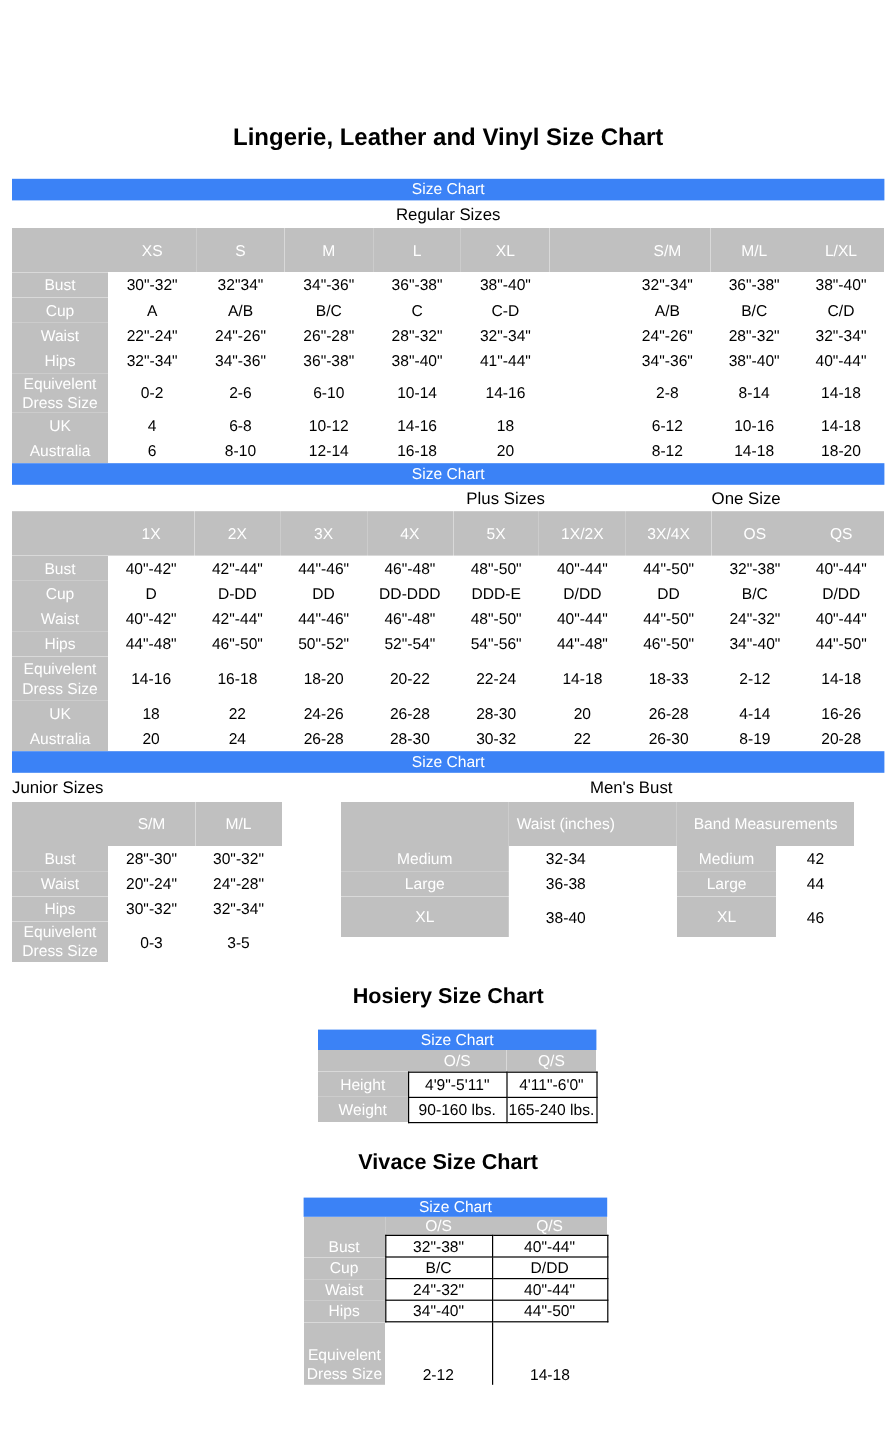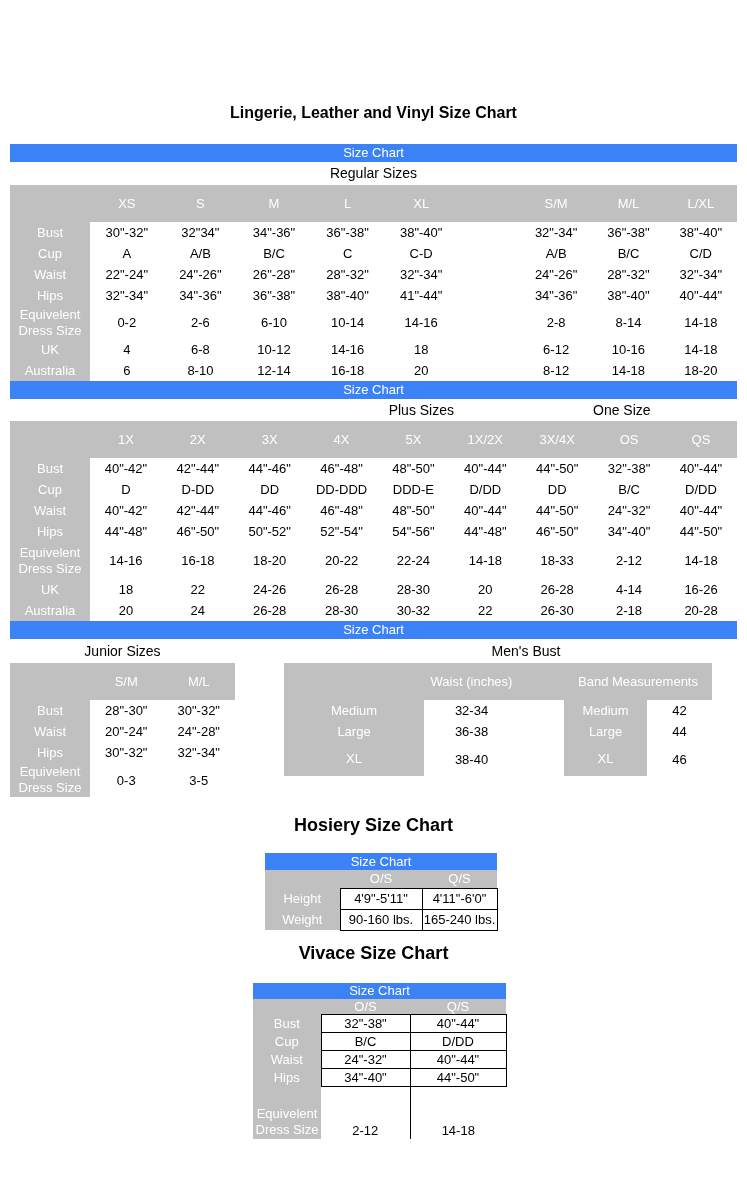--- a/index.html
+++ b/index.html
@@ -1,22 +1,22 @@
 <!DOCTYPE html>
 <html><head>
 <meta charset="utf-8">
 <style>
   *{box-sizing:border-box}
   html,body{margin:0;padding:0}
   body{width:747px;height:1200px;background:#fff;color:#000;
        font-family:"Liberation Sans",sans-serif;overflow:hidden}
-  .main-title{margin:0;padding-top:104px;font-size:16px;font-weight:bold;text-align:center}
+  .main-title{margin:0;padding-top:104px;font-size:20px;font-weight:bold;text-align:center}
   .sub-title{margin:0;font-size:18px;font-weight:bold;text-align:center}
   .hosiery-title{margin-top:18px}
-  .vivace-title{margin-top:12px}
+  .vivace-title{margin-top:22px}
 
   .bar{margin:0 10px;background:#3b82f6;color:#fff;font-size:13px;height:18px;line-height:18px;text-align:center}
   .bar-first{margin-top:22px}
 
   .section-label{height:23px;line-height:23px;font-size:14px;text-align:center}
 
   .size-table{border-collapse:collapse;table-layout:fixed;font-size:13px}
   .size-table td{padding:0;text-align:center;height:21px;overflow:hidden}
   .size-table td.hdr{background:#c0c0c0;color:#fff;height:37px}
   .size-table td.lbl{background:#c0c0c0;color:#fff;white-space:pre-line;line-height:16px}
@@ -28,21 +28,21 @@
   .t-regular col.cg{width:62px}.t-regular col.cr{width:72.33px}
   .t-regular tbody tr:nth-child(5) td{height:33px}
   .t-plus col.cl{width:80px}.t-plus col.cc{width:71.89px}
   .t-plus tbody tr:nth-child(5) td{height:37px}
 
   .plus-labels{position:relative;height:22px;margin-left:10px;width:727px;font-size:14px}
   .plus-label{position:absolute;left:84px;width:360px;text-align:right;line-height:22px}
   .one-size-label{position:absolute;left:583px;width:144px;text-align:left;line-height:22px}
 
   .jm-titles{display:flex;height:24px;line-height:24px;font-size:14px;margin-left:10px}
-  .junior-title{width:225px;text-align:center}
+  .junior-title{width:225px;text-align:left}
   .mens-title{width:428px;margin-left:77px;text-align:center}
   .jm-row{display:flex;align-items:flex-start;margin-left:10px}
   .t-junior{width:225px}
   .t-junior col.cl{width:80px}.t-junior col.cc{width:72.5px}
   .t-junior tbody tr:last-child td{height:34px}
   .t-mens{width:428px;margin-left:49px}
   .t-mens col.cl{width:140px}.t-mens col.cw{width:140px}
   .t-mens col.cbl{width:83px}.t-mens col.cbv{width:65px}
   .t-mens td.waist{padding-right:45px}
   .t-mens tbody tr:last-child td{height:34px}
@@ -298,21 +298,21 @@
         </tr>
         <tr>
           <td class="lbl">Australia</td>
           <td class="val">20</td>
           <td class="val">24</td>
           <td class="val">26-28</td>
           <td class="val">28-30</td>
           <td class="val">30-32</td>
           <td class="val">22</td>
           <td class="val">26-30</td>
-          <td class="val">2-18</td>
+          <td class="val">8-19</td>
           <td class="val">20-28</td>
         </tr>
       </tbody>
     </table>
 
   <div class="bar">Size Chart</div>
   <div class="jm-titles">
     <div class="junior-title">Junior Sizes</div>
     <div class="mens-title">Men's Bust</div>
   </div>

